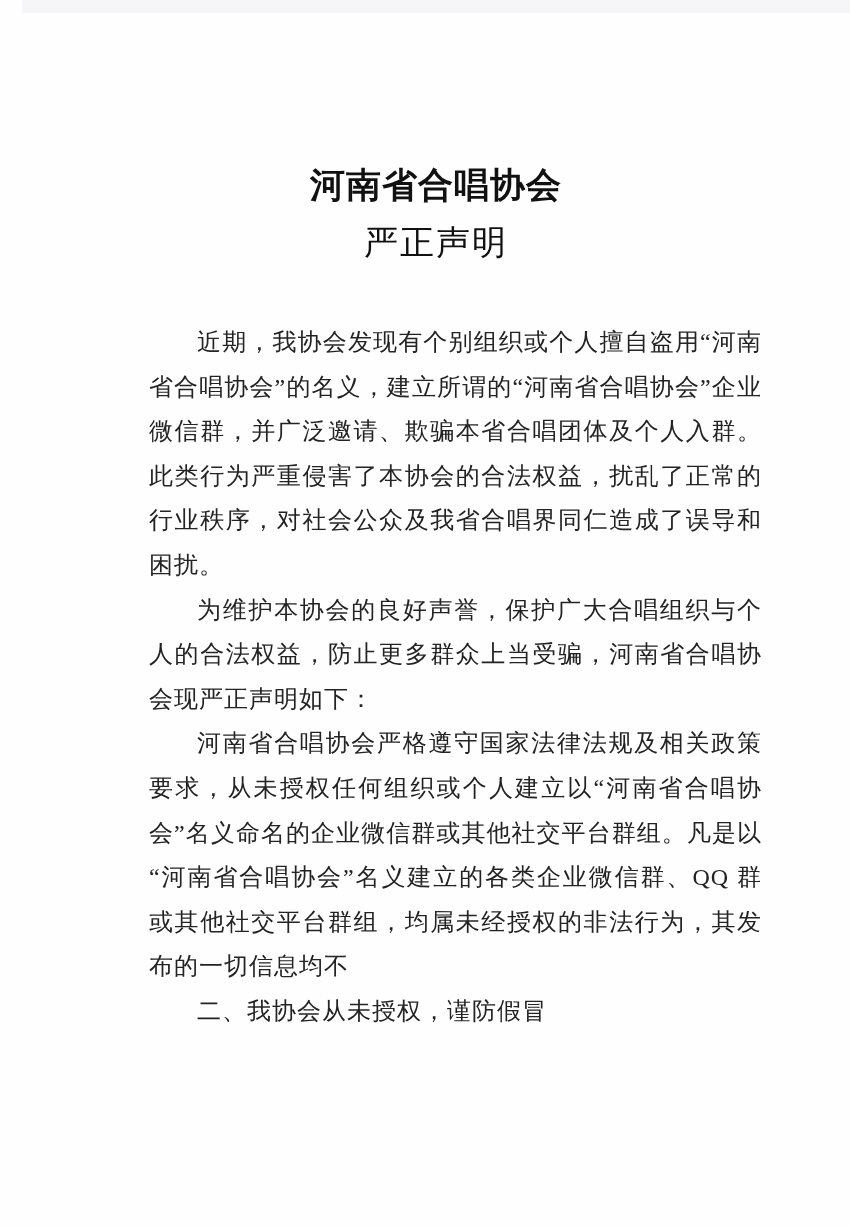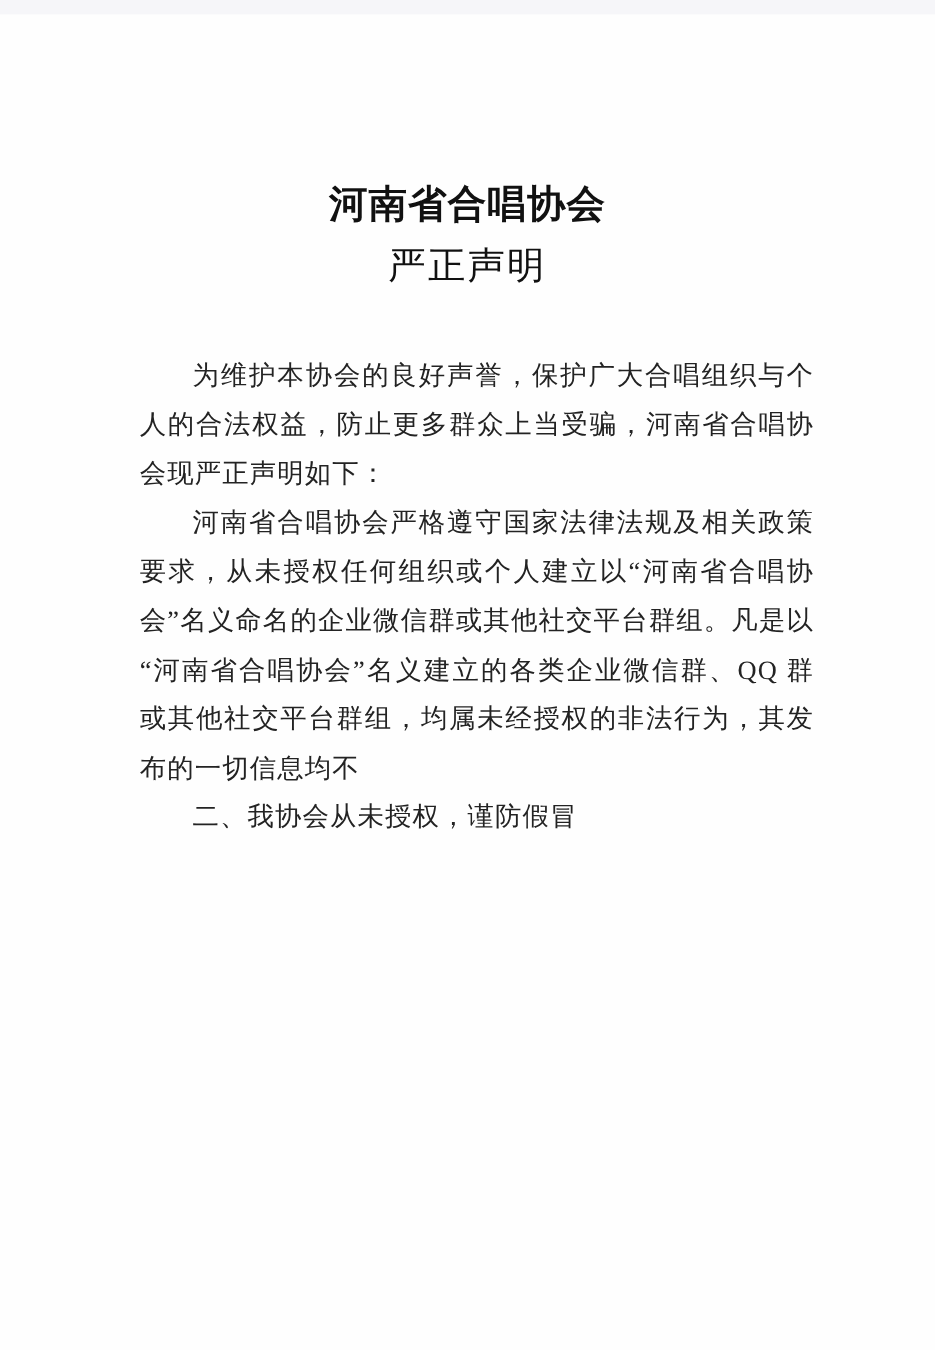--- a/index.html
+++ b/index.html
@@ -11,20 +11,21 @@
   * { margin: 0; padding: 0; box-sizing: border-box; }
   html, body { background: #ffffff; }
   body { font-family: "Liberation Serif", "DejaVu Serif", serif; }
 
   .page {
     position: relative;
     width: 850px;
     height: 1227px;
     background: var(--paper);
     overflow: hidden;
+    padding-left: 22px;
   }
 
   .scan-edge-top {
     width: 100%;
     height: 13px;
     background: var(--scan-edge);
   }
 
   .doc-header {
     margin-top: 144px;
@@ -65,18 +66,19 @@
 <div class="page">
 
   <div class="scan-edge-top"></div>
 
   <header class="doc-header">
     <div class="title-line-1">河南省合唱协会</div>
     <div class="title-line-2">严正声明</div>
   </header>
 
   <main class="doc-body">
+    <p>近期，我协会发现有个别组织或个人擅自盗用“河南省合唱协会”的名义，建立所谓的“河南省合唱协会”企业微信群，并广泛邀请、欺骗本省合唱团体及个人入群。此类行为严重侵害了本协会的合法权益，扰乱了正常的行业秩序，对社会公众及我省合唱界同仁造成了误导和困扰。</p>
     <p>为维护本协会的良好声誉，保护广大合唱组织与个人的合法权益，防止更多群众上当受骗，河南省合唱协会现严正声明如下：</p>
     <p>河南省合唱协会严格遵守国家法律法规及相关政策要求，从未授权任何组织或个人建立以“河南省合唱协会”名义命名的企业微信群或其他社交平台群组。凡是以“河南省合唱协会”名义建立的各类企业微信群、QQ 群或其他社交平台群组，均属未经授权的非法行为，其发布的一切信息均不</p>
     <p>二、我协会从未授权，谨防假冒</p>
   </main>
 
 </div>
 
 </body></html>

